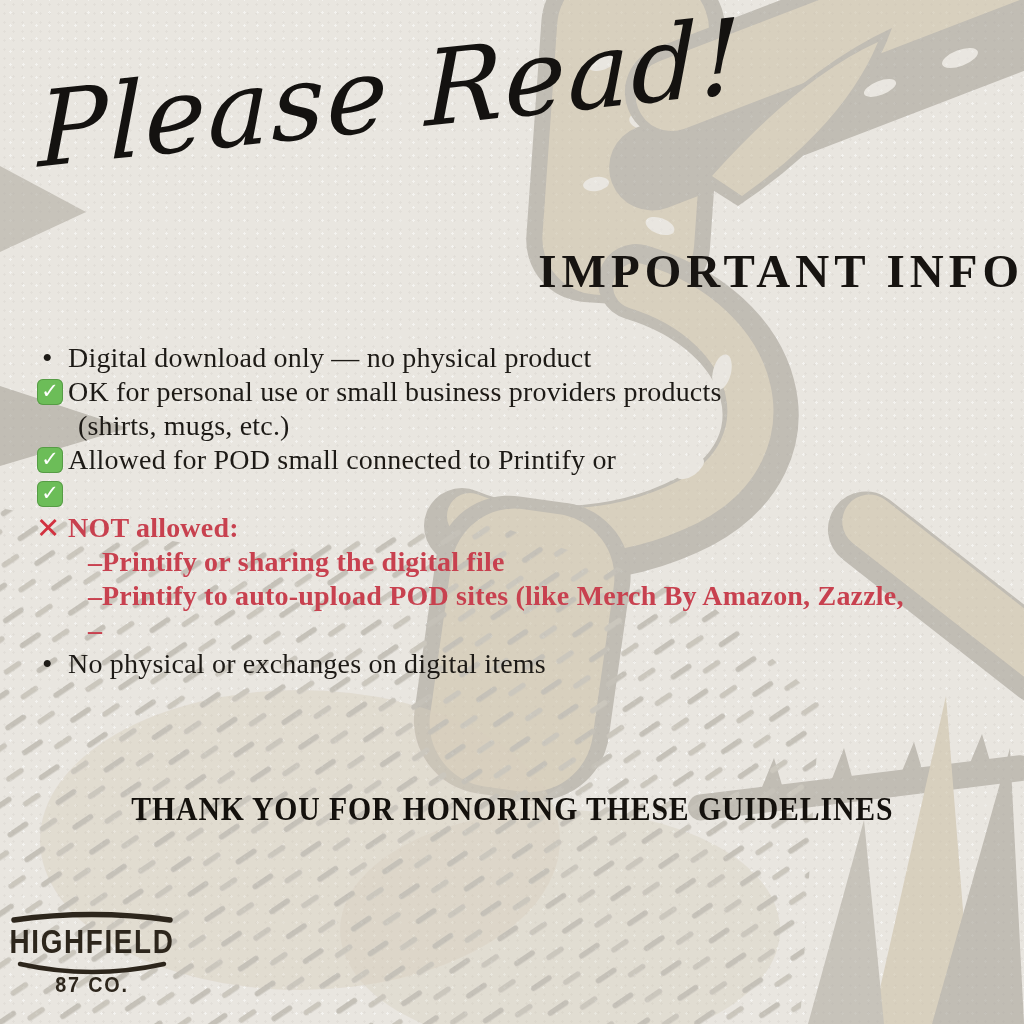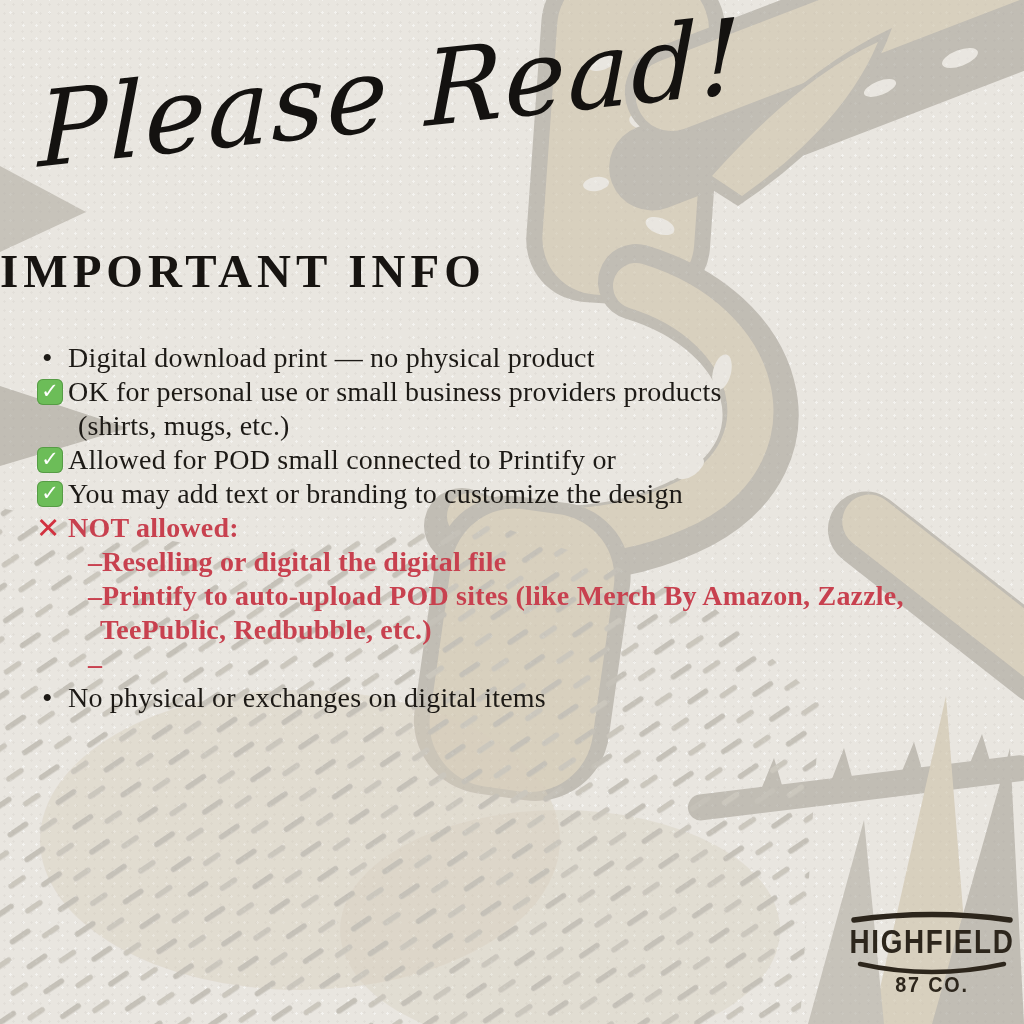--- a/index.html
+++ b/index.html
@@ -18,21 +18,21 @@
   .content{position:absolute;inset:0;}
 
   .script-title{
     position:absolute;left:38px;top:78px;width:680px;
     font-family:"DejaVu Serif", serif;font-style:italic;
     font-size:104px;line-height:1;color:#141210;
     transform:rotate(-6deg) skewX(-6deg);transform-origin:left top;
     letter-spacing:2px;white-space:nowrap;
   }
   .heading{
-    position:absolute;top:244px;left:0;right:0;text-align:left;
+    position:absolute;top:244px;left:0;right:0;text-align:right;
     font-weight:700;font-size:47px;letter-spacing:5px;color:#171411;
     font-family:"Liberation Serif", serif;
   }
 
   .list{position:absolute;left:36px;top:341px;width:970px;}
   .row{display:flex;align-items:center;height:34px;font-size:28px;white-space:nowrap;}
   .row .icon-cell{flex:0 0 32px;display:flex;align-items:center;}
   .row .txt{letter-spacing:0.2px;}
   .row.red{color:#c8414f;font-weight:700;}
   .row.cont1{padding-left:42px;text-align:right;}
@@ -47,21 +47,21 @@
   .checkbox .mark{color:#ffffff;font-size:21px;font-weight:700;line-height:1;
     font-family:"DejaVu Sans", sans-serif;transform:translateY(-1px);}
   .cross-glyph{color:#d2313f;font-size:29px;font-weight:700;line-height:1;
     font-family:"DejaVu Sans", sans-serif;}
   .dash-cell{flex:0 0 24px;font-weight:700;}
 
   .closing{position:absolute;top:789px;left:0;right:0;text-align:center;color:#14110d;}
   .closing .line{font-weight:700;font-size:33px;line-height:41px;letter-spacing:1px;}
   .closing .squeeze{display:inline-block;transform:scaleX(0.9);transform-origin:center;white-space:nowrap;}
 
-  .logo{position:absolute;top:906px;left:0;right:0;display:flex;justify-content:flex-end;}
+  .logo{position:absolute;top:906px;left:0;right:0;display:flex;justify-content:flex-start;}
 </style>
 </head>
 <body>
 
 <div class="canvas">
 
   <svg class="bg" viewBox="0 0 1024 1024" aria-hidden="true">
     <defs>
       <pattern id="fur" width="58" height="30" patternUnits="userSpaceOnUse" patternTransform="rotate(-34)">
         <rect x="3" y="5" width="24" height="5.5" rx="2.75" fill="#aeaaa0"></rect>
@@ -119,21 +119,21 @@
   <div class="content">
     <div class="script-title">Please Read!</div>
     <div class="heading">IMPORTANT INFO</div>
 
     <div class="list">
 
       <div class="row">
         <span class="icon-cell">
             <span class="bullet-glyph">•</span>
           </span>
-        <span class="txt">Digital download print — no physical product</span>
+        <span class="txt">Digital download only — no physical product</span>
       </div>
 
       <div class="row">
         <span class="icon-cell">
             <span class="checkbox">
               <span class="mark">✓</span>
             </span>
           </span>
         <span class="txt">OK for personal use or small business providers products</span>
       </div>
@@ -151,58 +151,55 @@
         <span class="txt">Allowed for POD small connected to Printify or</span>
       </div>
 
 
       <div class="row">
         <span class="icon-cell">
             <span class="checkbox">
               <span class="mark">✓</span>
             </span>
           </span>
-        <span class="txt">You may add text or branding to customize the design</span>
       </div>
 
       <div class="row red">
         <span class="icon-cell">
             <span class="cross-glyph">✕</span>
           </span>
         <span class="txt">NOT allowed:</span>
       </div>
 
       <div class="row red cont1">
         <span class="dash-cell">–</span>
-        <span class="txt">Reselling or digital the digital file</span>
+        <span class="txt">Printify or sharing the digital file</span>
       </div>
 
       <div class="row red cont1">
         <span class="dash-cell">–</span>
         <span class="txt">Printify to auto-upload POD sites (like Merch By Amazon, Zazzle,</span>
       </div>
 
-      <div class="row red cont2">
-        <span class="txt">TeePublic, Redbubble, etc.)</span>
-      </div>
 
       <div class="row red cont1">
         <span class="dash-cell">–</span>
       </div>
 
       <div class="row">
         <span class="icon-cell">
             <span class="bullet-glyph">•</span>
           </span>
         <span class="txt">No physical or exchanges on digital items</span>
       </div>
 
     </div>
 
     <div class="closing">
+      <div class="line"><span class="squeeze">THANK YOU FOR HONORING THESE GUIDELINES</span></div>
     </div>
 
     <div class="logo">
       <svg width="184" height="96" viewBox="0 0 184 96">
         <path d="M14,14 Q92,3 170,14" fill="none" stroke="#2d261c" stroke-width="5.5" stroke-linecap="round"></path>
         <g transform="translate(92,0) scale(0.82,1)">
           <text x="0" y="47" text-anchor="middle" font-family="Liberation Sans, sans-serif" font-weight="bold" font-size="34" letter-spacing="2" fill="#2d261c">HIGHFIELD</text>
         </g>
         <path d="M20,58 Q92,74 164,58" fill="none" stroke="#2d261c" stroke-width="4.5" stroke-linecap="round"></path>
         <g transform="translate(92,0) scale(0.9,1)">

